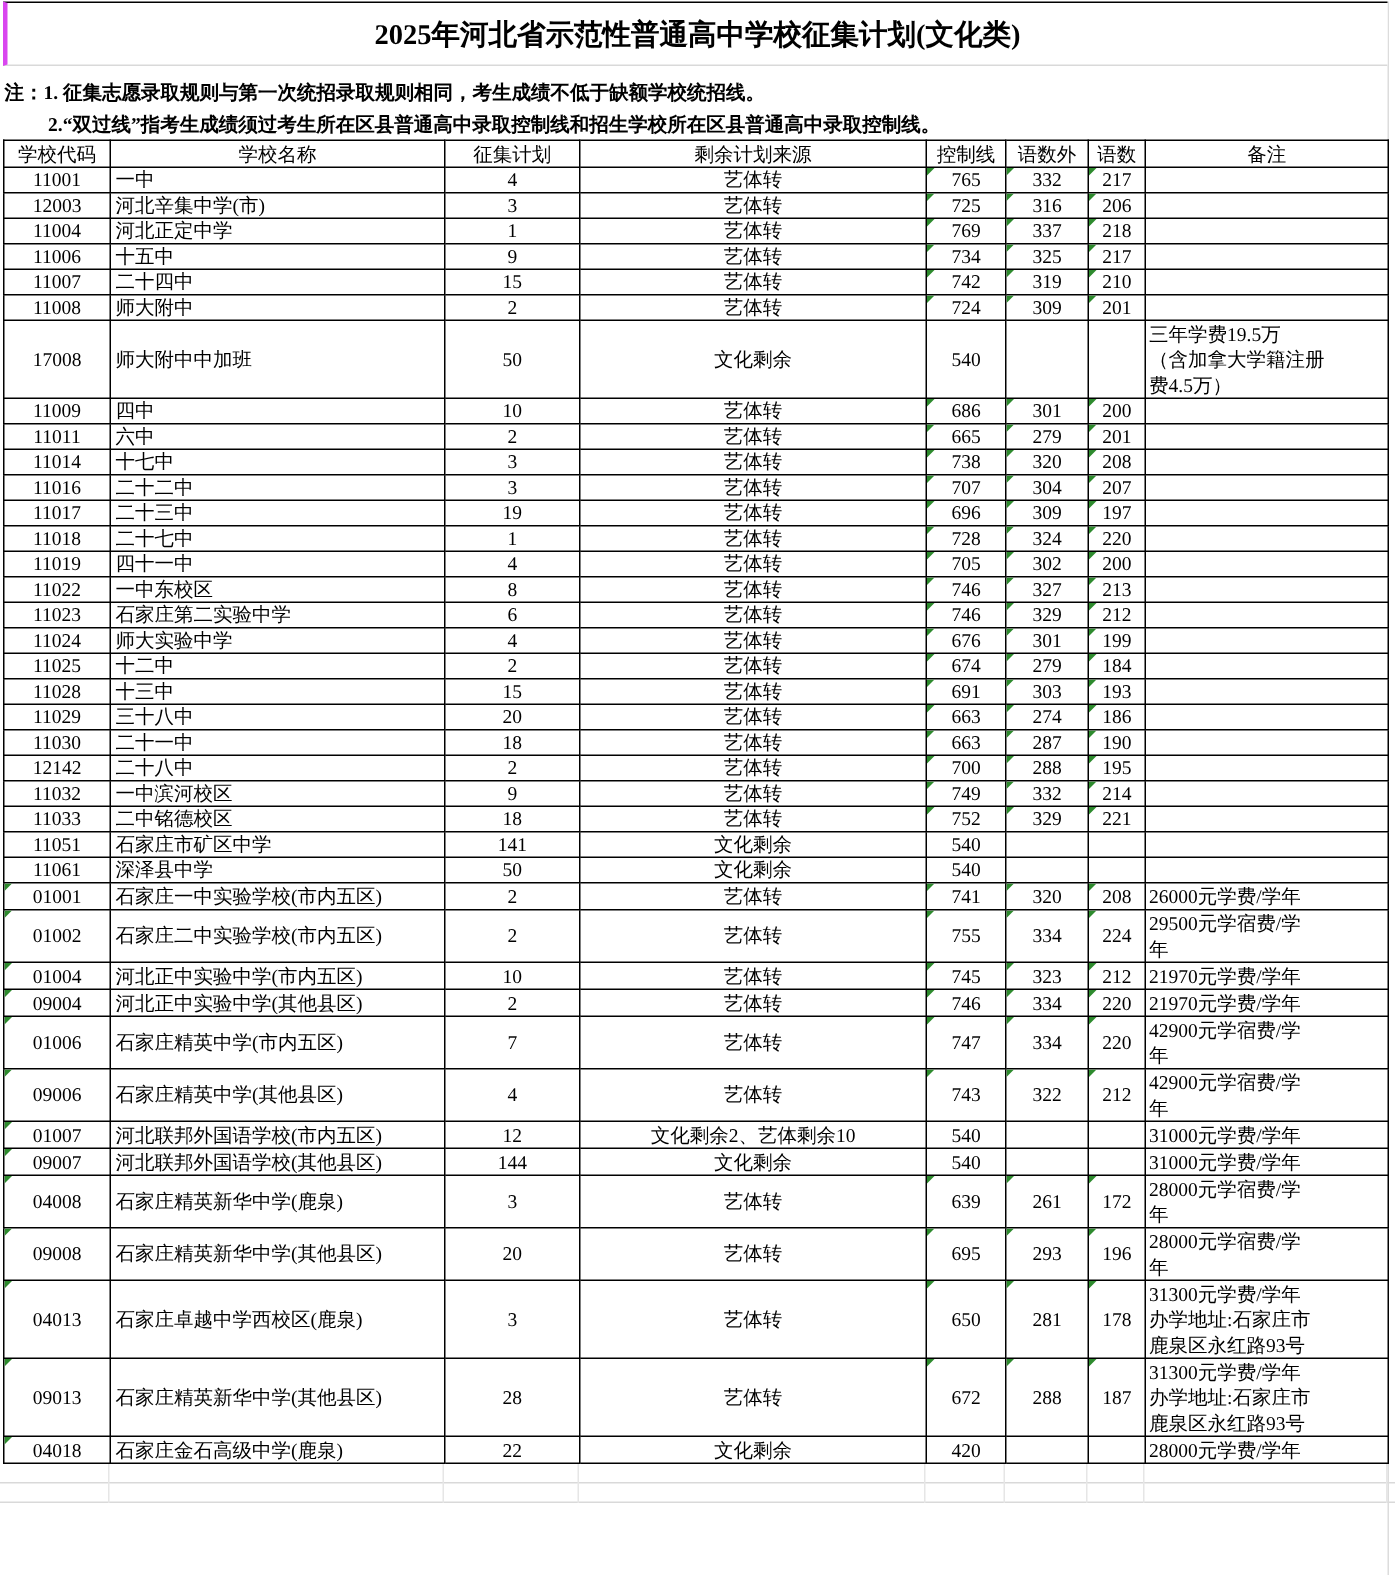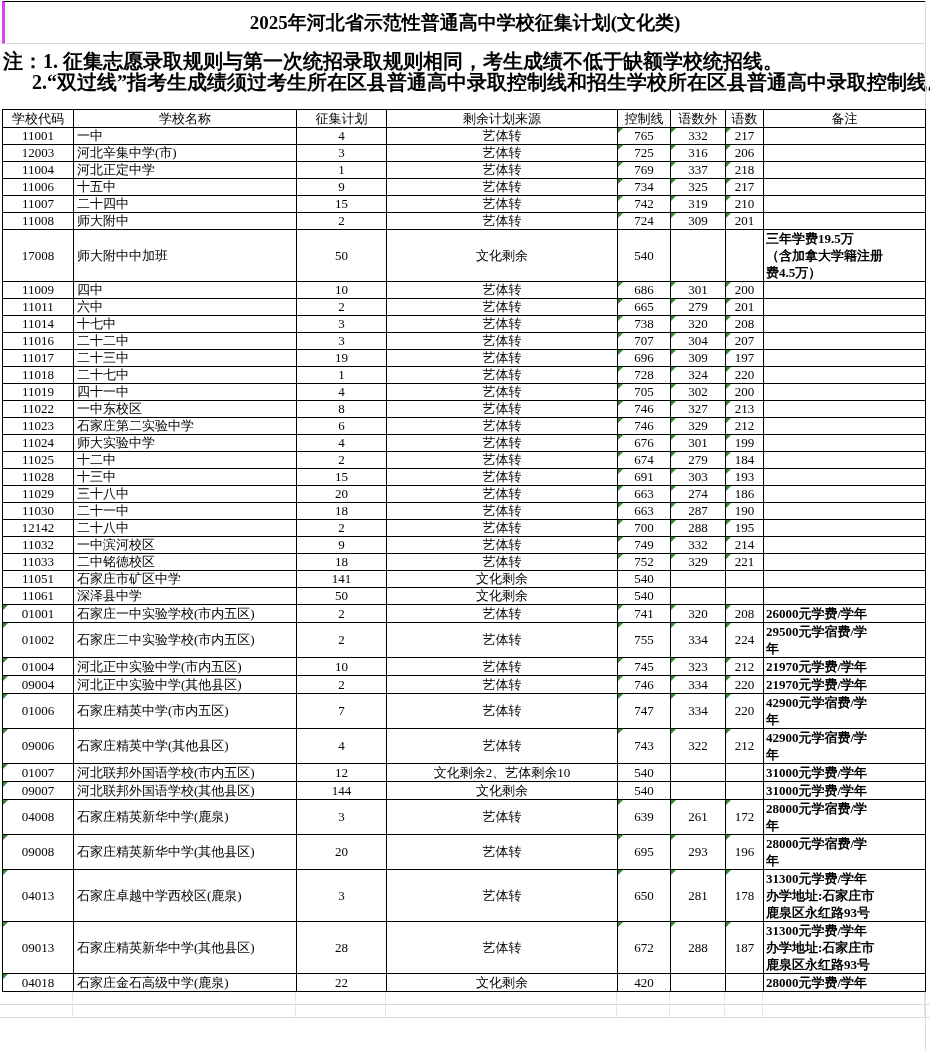--- a/index.html
+++ b/index.html
@@ -8,36 +8,36 @@
          font-family:"Liberation Serif","DejaVu Serif",serif; position:relative; }
   .sheet { position:relative; width:930px; height:1050px; }
   .grid-v { position:absolute; top:0; left:925px; width:1px; height:1050px; background:#dcdcdc; }
 
   .title-row { margin-left:2px; margin-top:1px; width:923px; height:43px;
                border-top:1px solid #000; border-left:3px solid #d946ef;
                border-bottom:1px solid #d9d9d9;
                display:flex; align-items:center; justify-content:center; background:#fff; position:relative; }
   .title-row .title { font-size:19px; font-weight:bold; }
 
-  .notes { margin:7px 0 0 3px; font-weight:bold; font-size:20px; line-height:21px; white-space:nowrap; }
+  .notes { margin:7px 0 0 3px; font-weight:bold; font-size:13px; line-height:21px; white-space:nowrap; }
   .notes .indent { padding-left:29px; }
 
-  table { margin-left:2px; margin-top:16px; border-collapse:collapse; table-layout:fixed;
+  table { margin-left:2px; border-collapse:collapse; table-layout:fixed;
           width:923px; background:#fff; position:relative; }
   th,td { border:1px solid #000; font-size:13px; font-weight:normal; vertical-align:middle;
           position:relative; line-height:16px; padding:0 2px; overflow:hidden; }
   thead tr { height:18px; }
   th { text-align:center; }
   tr.lines-1 { height:17px; }
   tr.lines-2 { height:34px; }
   tr.lines-3 { height:52px; }
   .ta-c { text-align:center; }
   .ta-l { text-align:left; }
   td.col-name { white-space:nowrap; padding-left:3px; }
-  td.col-remark { white-space:pre-line; line-height:17px; padding:0 17px 0 2px;font-weight:bold; }
+  td.col-remark { white-space:pre-line; line-height:17px; padding:0 17px 0 2px; }
   .tri { position:absolute; top:0; left:0; width:0; height:0;
          border-top:5px solid #2e8b2e; border-right:5px solid transparent; }
 
   .tail { width:930px; }
   .tail-row { display:flex; width:930px; height:13px; border-bottom:1px solid #d9d9d9; }
   .tail-row span { display:block; height:13px; border-right:1px solid #e6e6e6; }
   .tw1{width:73px}.tw2{width:223px}.tw3{width:90px}.tw4{width:231px}
   .tw5{width:53px}.tw6{width:55px}.tw7{width:38px}.tw8{width:162px}
 </style>
 </head>

